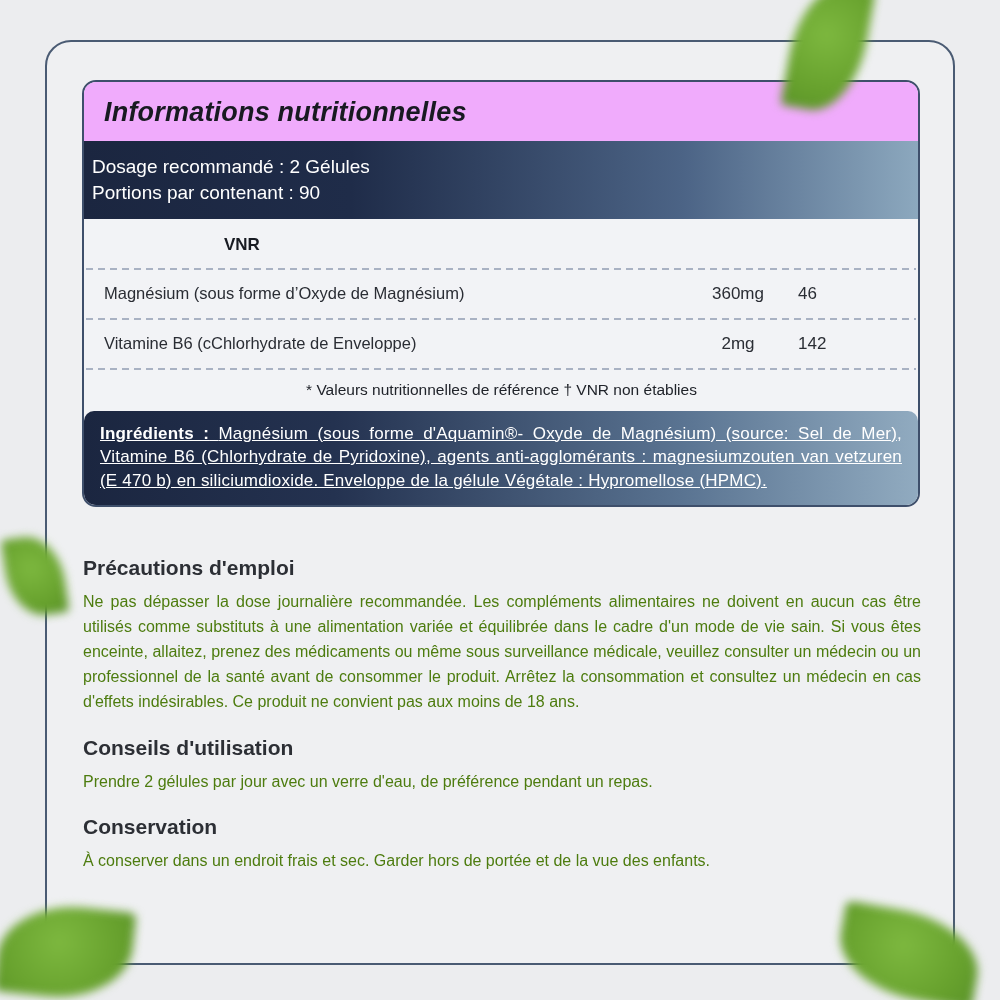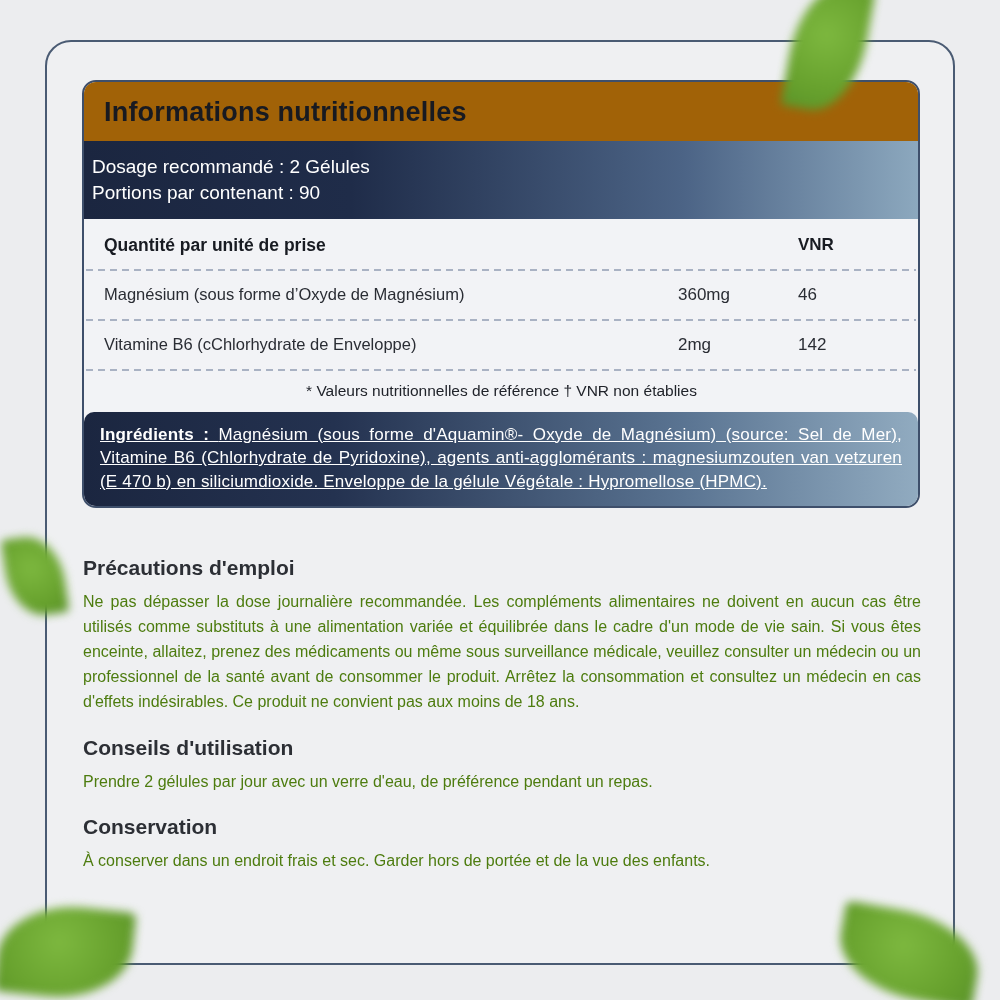--- a/index.html
+++ b/index.html
@@ -40,39 +40,40 @@
     position: absolute;
     left: 35px; top: 38px;
     width: 838px;
     border: 2px solid #3e4f6b;
     border-radius: 14px;
     overflow: hidden;
     background: #f2f3f6;
   }
   .panel-title {
     padding: 15px 20px 13px 20px;
-    background: #a16207;
+    background: #f0abfc;
     font-size: 27px;
     font-weight: 700;
     letter-spacing: 0.2px;
     color: #181a21;
+    font-style: italic;
   }
   .dosage-band {
     background: linear-gradient(90deg, #1b2640 0%, #1f2c49 32%, #4c6486 72%, #8ca8be 100%);
     color: #ffffff;
     padding: 13px 8px;
     font-size: 19px;
     line-height: 1.36;
   }
   .table { background: #f2f3f6; }
   .t-row { display: flex; align-items: center; padding: 0 20px; }
   .t-head { padding-top: 16px; padding-bottom: 13px; font-weight: 700; font-size: 17.5px; color: #181b22; }
   .t-data { padding-top: 14px; padding-bottom: 14px; font-size: 16.5px; color: #2a2d34; }
   .t-name { flex: 1; text-align: left; }
-  .t-amount { width: 120px; font-size: 17px; }
+  .t-amount { width: 120px; text-align: center; font-size: 17px; }
   .t-vnr { width: 100px; text-align: left; font-size: 17px; }
   .dashes {
     height: 2px; margin: 0 2px;
     background: repeating-linear-gradient(90deg, #a9b2c3 0 7px, transparent 7px 12px);
   }
   .footnote {
     text-align: center;
     font-size: 15.5px;
     color: #20232a;
     padding: 11px 20px 12px 21px;
@@ -122,21 +123,20 @@
     <div class="panel-title">Informations nutritionnelles</div>
 
     <div class="dosage-band">
       <div>Dosage recommandé : 2 Gélules</div>
       <div>Portions par contenant : 90</div>
     </div>
 
     <div class="table">
 
       <div class="t-row t-head">
-        <div class="t-name">Quantité par unité de prise</div>
         <div class="t-amount"></div>
         <div class="t-vnr">VNR</div>
       </div>
 
       <div class="dashes"></div>
 
       <div class="t-row t-data">
         <div class="t-name">Magnésium (sous forme d’Oxyde de Magnésium)</div>
         <div class="t-amount">360mg</div>
         <div class="t-vnr">46</div>

